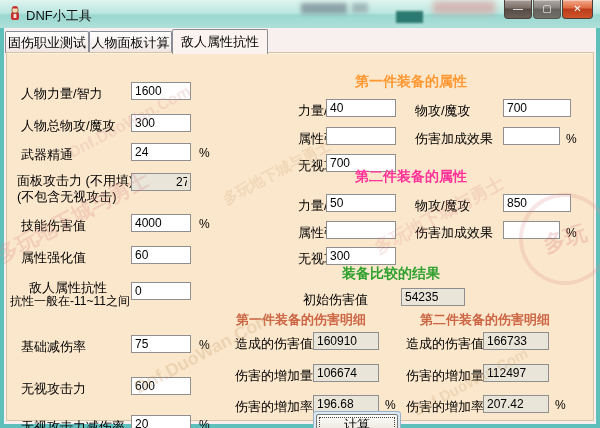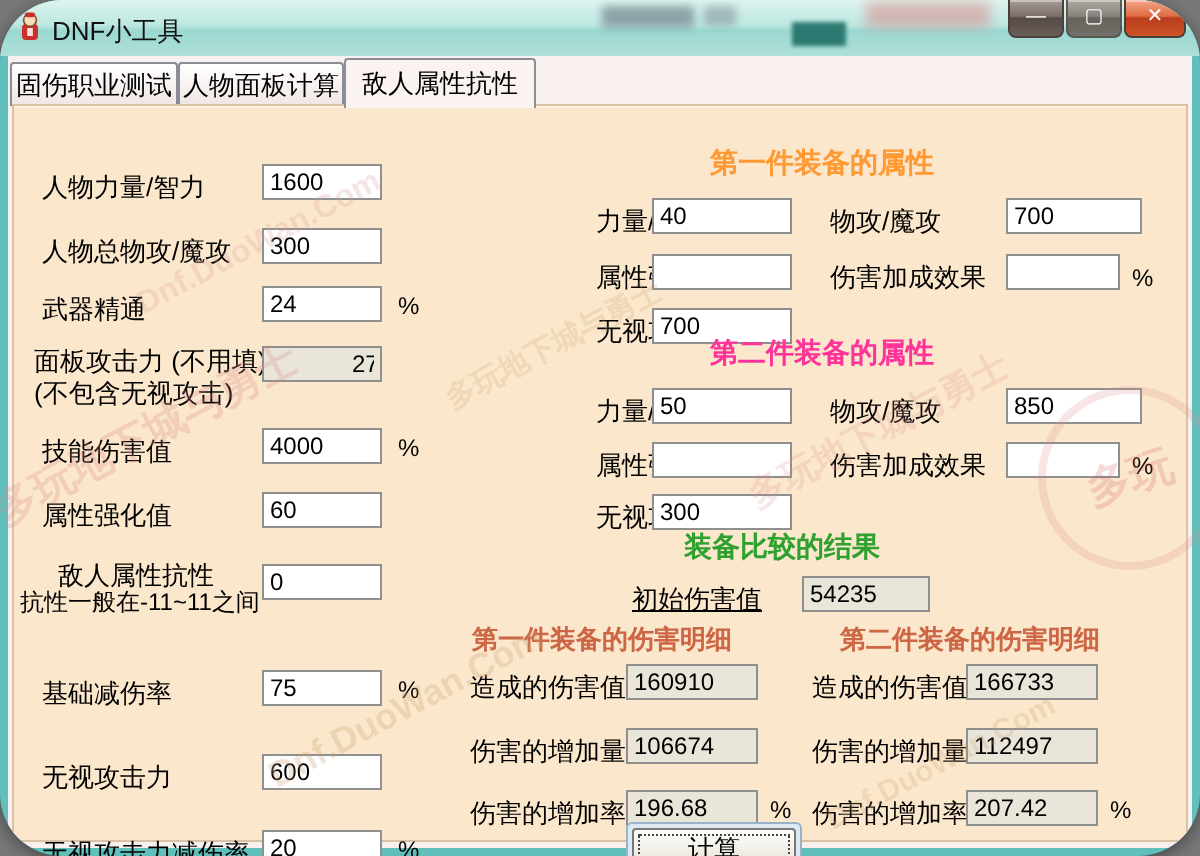--- a/index.html
+++ b/index.html
@@ -1,18 +1,18 @@
 <!DOCTYPE html>
 <html><head>
 <meta charset="utf-8">
 <style>
   * { margin:0; padding:0; box-sizing:border-box; }
   body { font-family:"Liberation Sans","DejaVu Sans",sans-serif; background:#777; }
   .window { position:relative; width:600px; height:428px; background:#5FBFBB; overflow:hidden;
-            box-shadow:0 2px 8px rgba(0,0,0,.4);border-radius:31px; }
+            box-shadow:0 2px 8px rgba(0,0,0,.4); }
   .titlebar { position:absolute; left:0; top:0; width:600px; height:28px;
               background:linear-gradient(#DFF4EF, #BCE7E0 45%, #9AD8D1 55%, #AFE0D9); }
   .app-title { position:absolute; left:26px; top:7px; font-size:13px; color:#111; }
   .app-icon { position:absolute; left:7px; top:5px; width:16px; height:16px; }
   .winbtn { position:absolute; top:0; height:19px; border:1px solid #4a3f3a; border-top:none;
             border-radius:0 0 4px 4px; color:#fff; font-size:10px; line-height:17px; text-align:center;
             background:linear-gradient(#a89d97,#7b6f68 45%,#554a44 50%,#6b5f58);
             box-shadow:inset 0 1px 0 rgba(255,255,255,.4); cursor:default; }
   .winbtn.close { background:linear-gradient(#f2a98c,#e06a40 45%,#b93d1b 50%,#cf5328); }
   .censor { position:absolute; pointer-events:none; }
@@ -140,21 +140,21 @@
       <input class="fld" style="left: 496px; top: 141px; width: 68px;" value="850">
       <div class="lbl" style="left:291px;top:171px;">属性强化</div>
       <input class="fld" style="left: 319px; top: 168px; width: 70px;" value="">
       <div class="lbl" style="left:408px;top:171px;">伤害加成效果</div>
       <input class="fld" style="left: 496px; top: 168px; width: 57px;" value="">
       <span class="pct" style="left:559px;top:173px;">%</span>
       <div class="lbl" style="left:291px;top:197px;">无视攻击</div>
       <input class="fld" style="left: 319px; top: 194px; width: 70px;" value="300">
 
       <div class="hdr h-green" style="left:335px;top:212px;">装备比较的结果</div>
-      <div class="lbl" style="left:309px;top:238px;text-decoration:underline;">初始伤害值</div>
+      <div class="lbl" style="left:296px;top:238px;">初始伤害值</div>
       <input class="fld ro" readonly="" style="left: 394px; top: 235px; width: 64px;" value="54235">
 
       <div class="hdr h-detail" style="left:229px;top:258px;">第一件装备的伤害明细</div>
       <div class="hdr h-detail" style="left:413px;top:258px;">第二件装备的伤害明细</div>
 
       <div class="lbl" style="left:228px;top:282px;">造成的伤害值</div>
       <input class="fld ro" readonly="" style="left: 306px; top: 279px; width: 66px;" value="160910">
       <div class="lbl" style="left:228px;top:314px;">伤害的增加量</div>
       <input class="fld ro" readonly="" style="left: 306px; top: 311px; width: 66px;" value="106674">
       <div class="lbl" style="left:228px;top:345px;">伤害的增加率</div>

